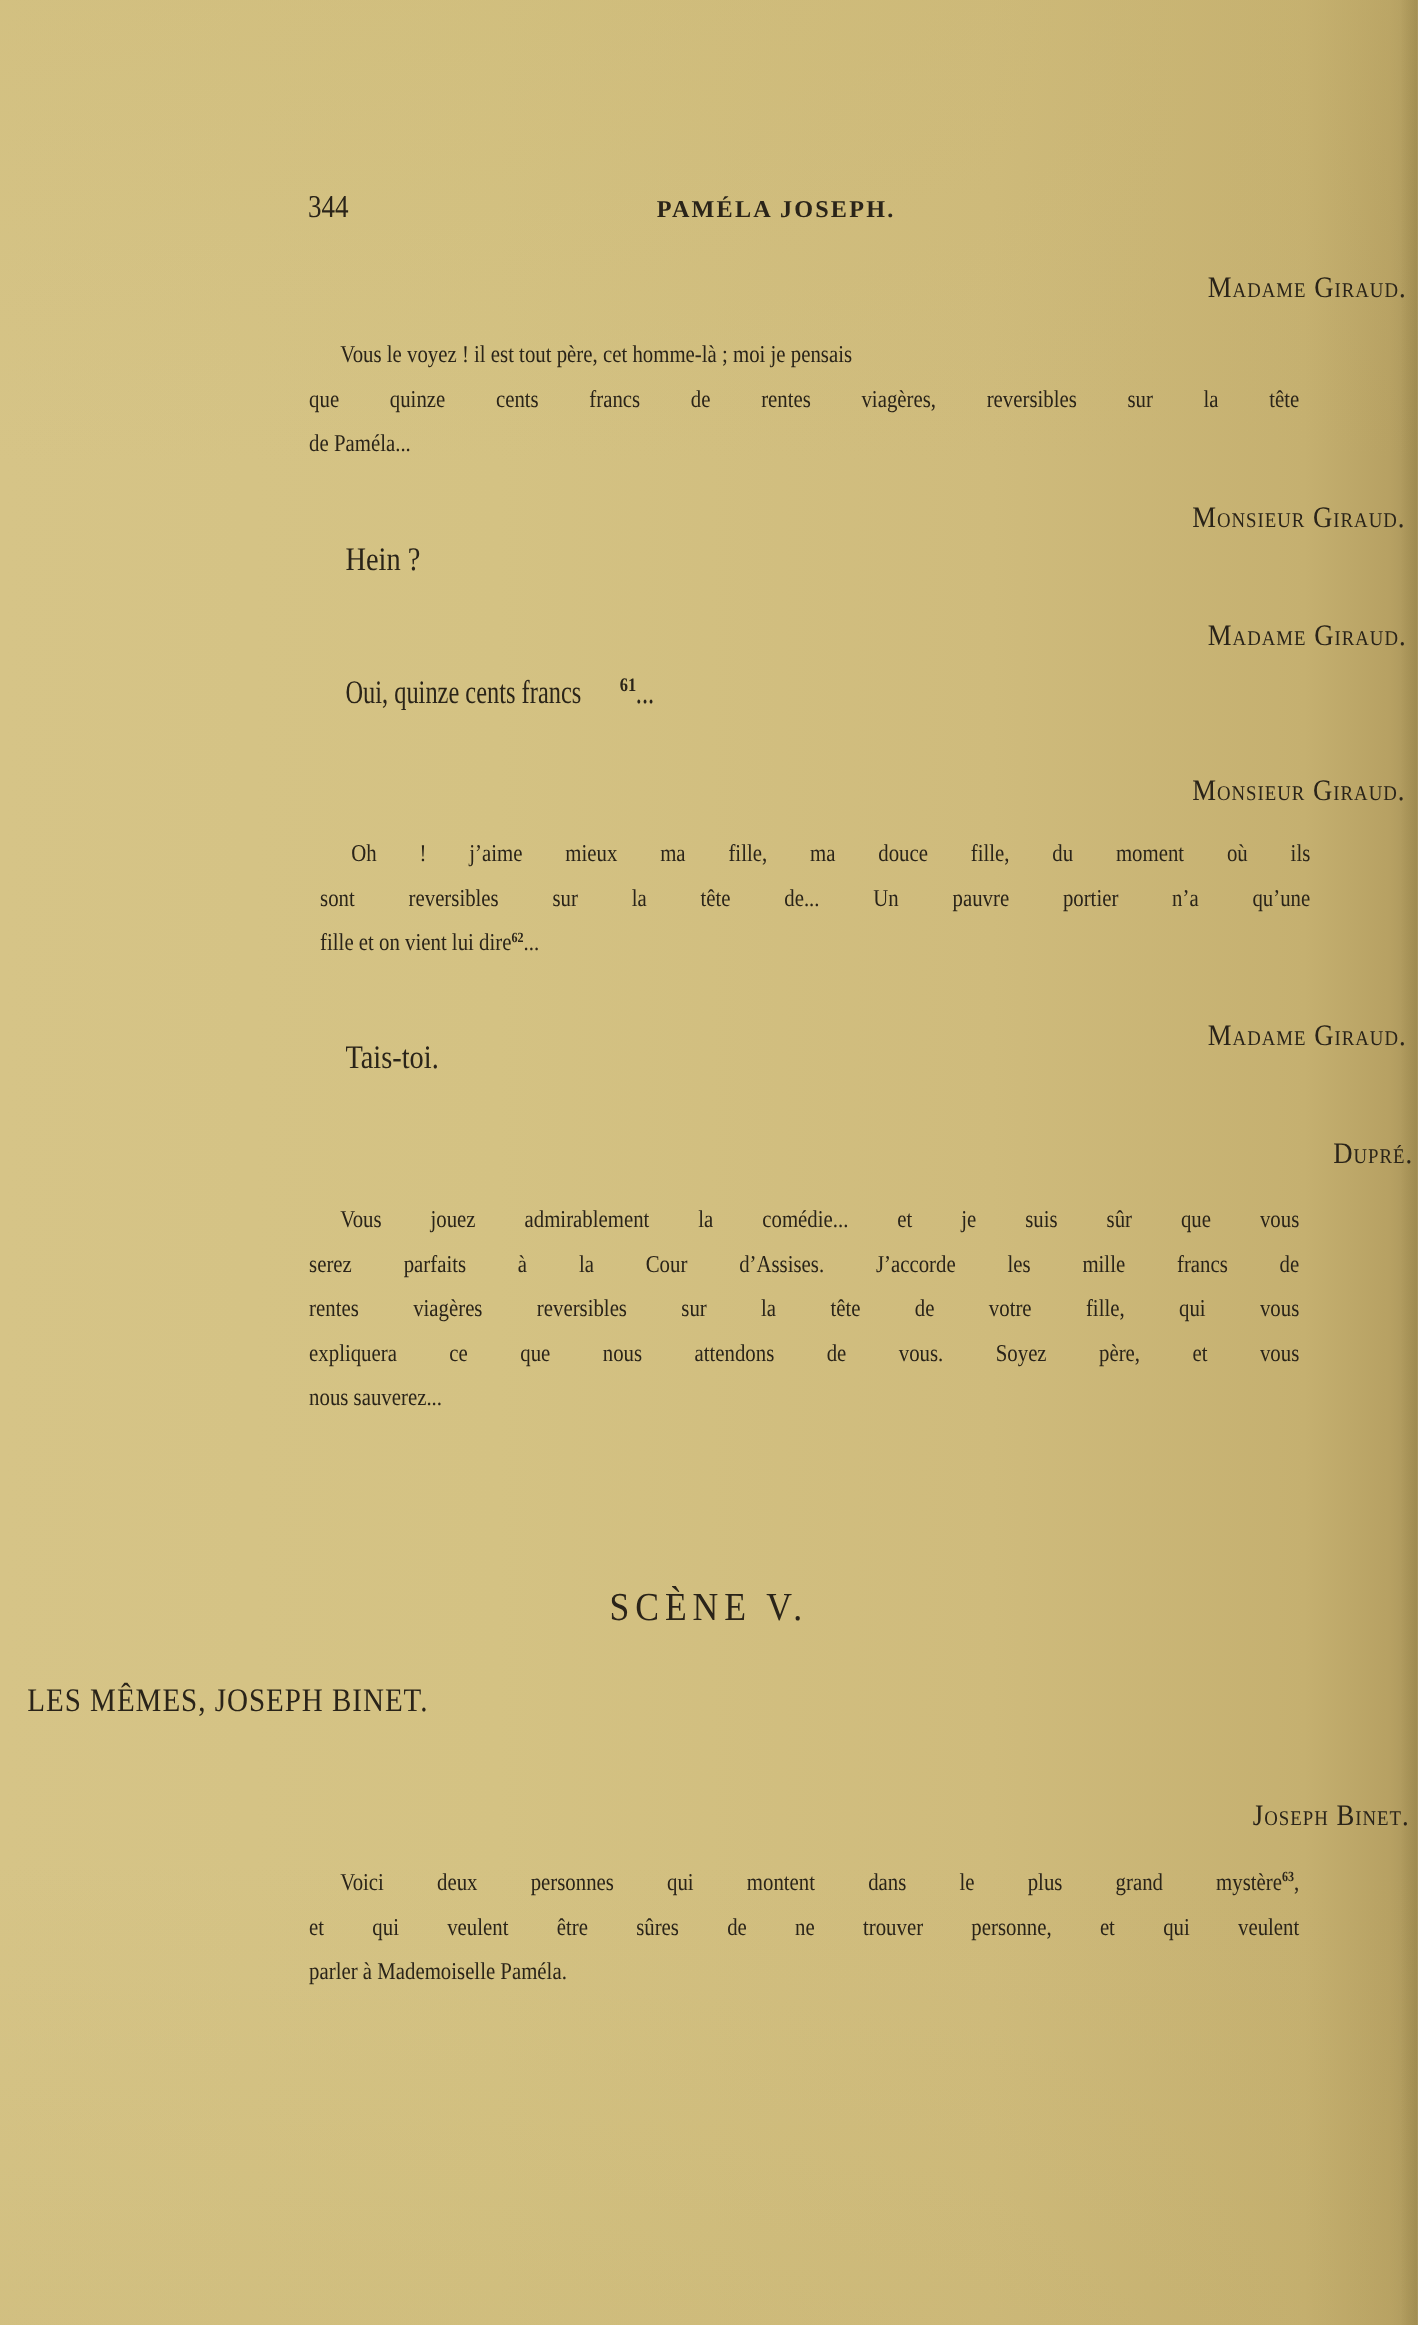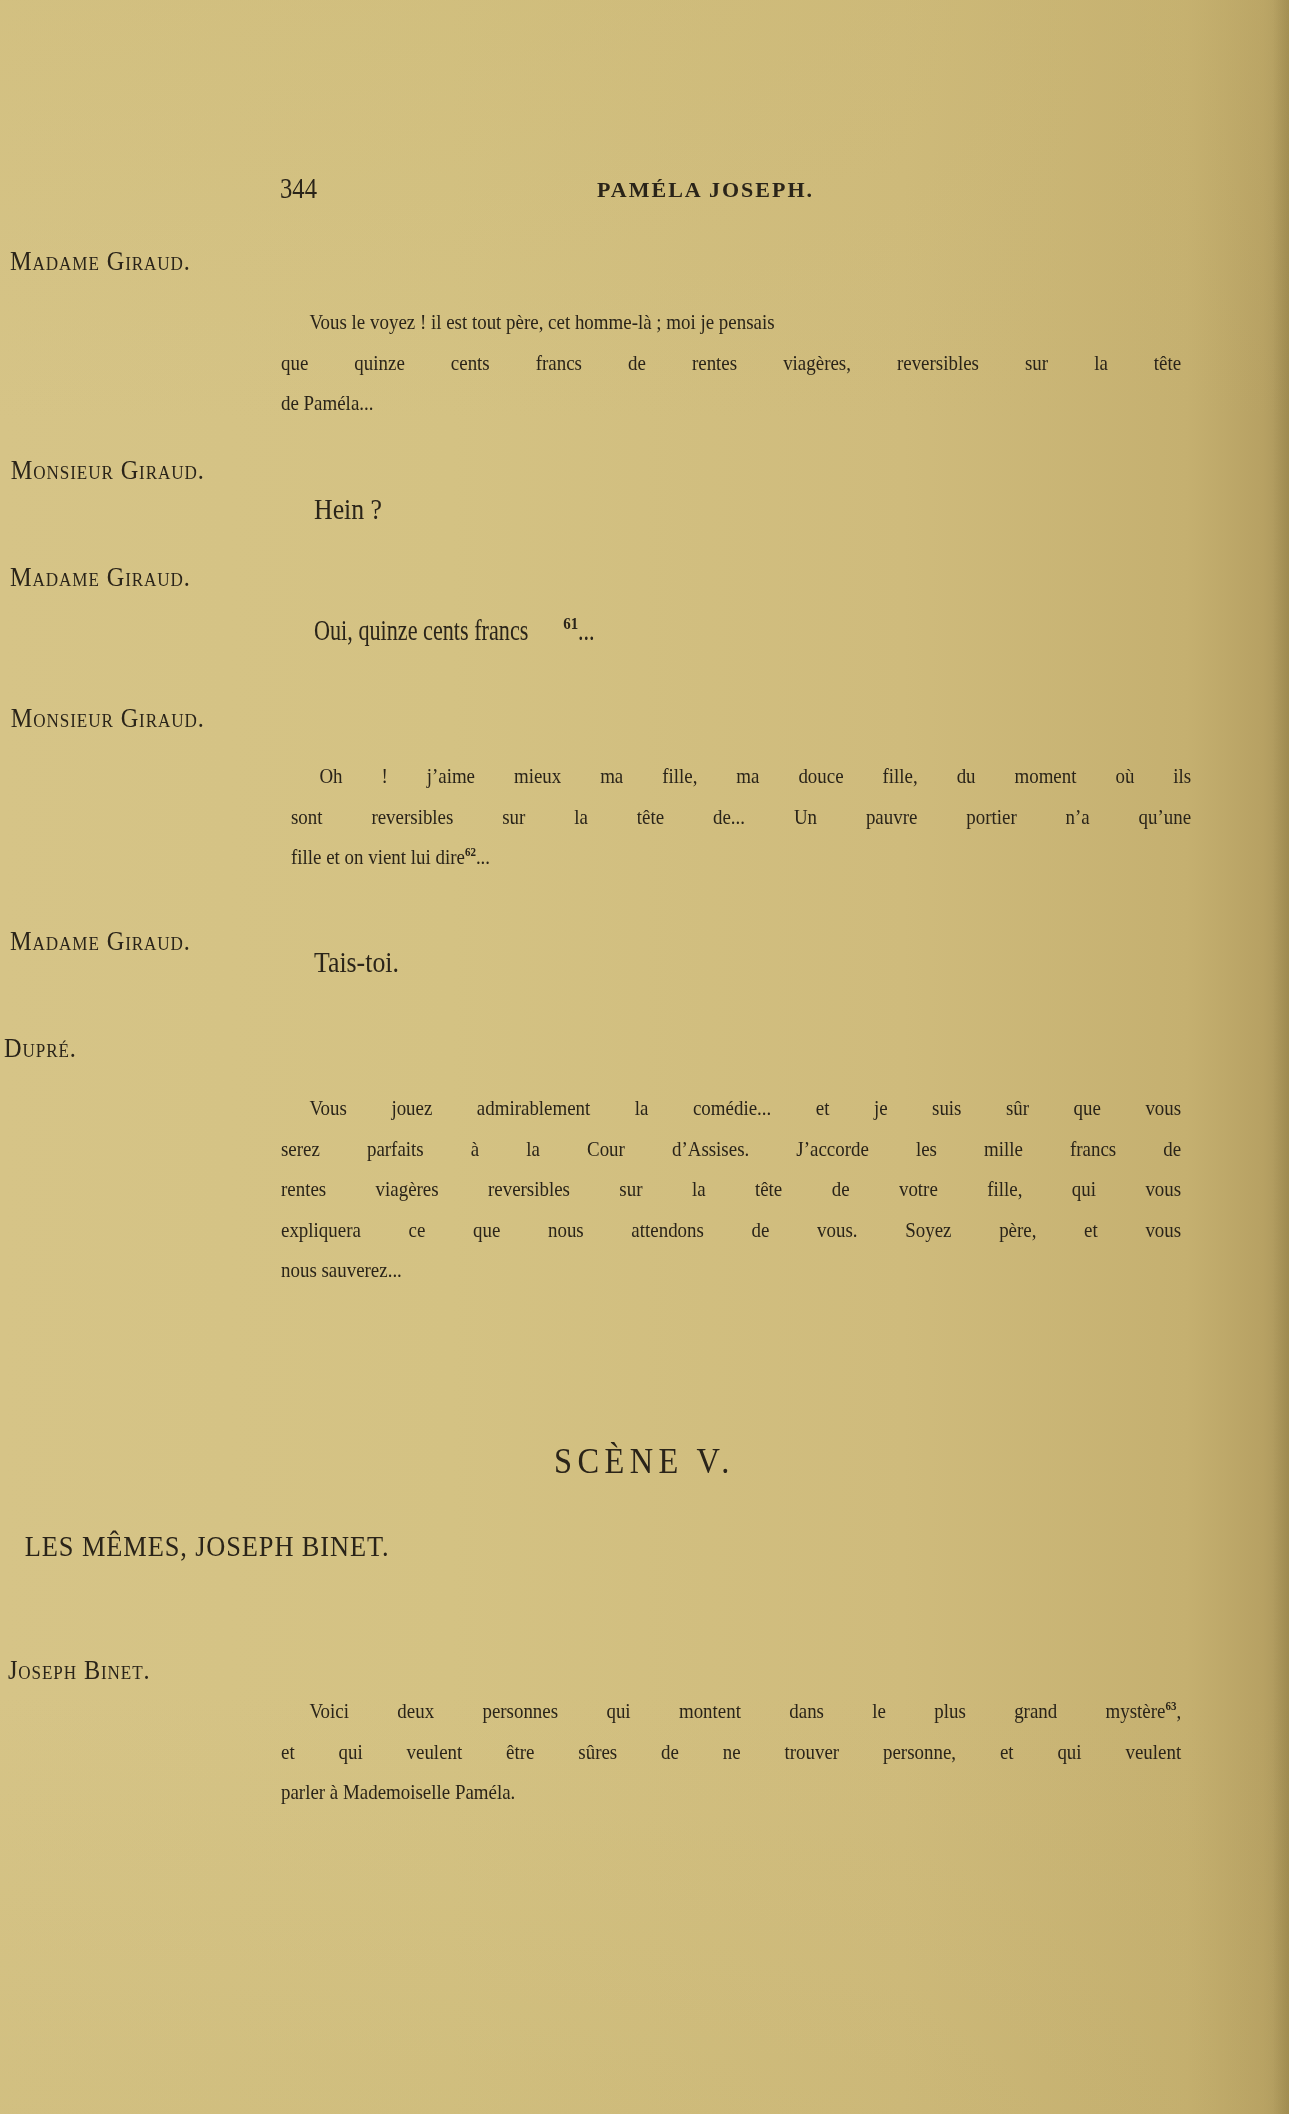--- a/index.html
+++ b/index.html
@@ -68,21 +68,21 @@
     margin: 0;
   }
   .para .indent {
     display: inline-block;
     width: 33px;
   }
   .speaker {
     position: absolute;
     left: 0;
     width: 1289px;
-    text-align: left;
+    text-align: right;
     font-size: 27px;
     font-variant: small-caps;
     letter-spacing: 1px;
   }
   .speaker span {
     display: inline-block;
     transform: scaleX(0.9);
   }
   sup {
     font-size: 0.58em;
@@ -169,20 +169,20 @@
     <p class="para" style="text-align-last:justify;">serez parfaits à la Cour d’Assises. J’accorde les mille francs de</p>
     <p class="para" style="text-align-last:justify;">rentes viagères reversibles sur la tête de votre fille, qui vous</p>
     <p class="para" style="text-align-last:justify;">expliquera ce que nous attendons de vous. Soyez père, et vous</p>
     <p class="para">nous sauverez...</p>
   </div>
 </div>
 
 <div class="scene-title" style="top:1440px;"><span>SCÈNE V.</span></div>
 <div class="scene-cast" style="top:1529px;"><span>LES MÊMES, JOSEPH BINET.</span></div>
 
-<div class="speaker" style="top:1635px;margin-top:20px;"><span>Joseph Binet.</span></div>
+<div class="speaker" style="top:1635px;"><span>Joseph Binet.</span></div>
 <div class="text-block" style="top:1691px;">
   <div class="condensed">
     <p class="para" style="text-align-last:justify;"><span class="indent"></span><span>Voici deux personnes qui montent dans le plus grand mystère</span><sup>63</sup><span>,</span></p>
     <p class="para" style="text-align-last:justify;">et qui veulent être sûres de ne trouver personne, et qui veulent</p>
     <p class="para">parler à Mademoiselle Paméla.</p>
   </div>
 </div>
 
 </body></html>

